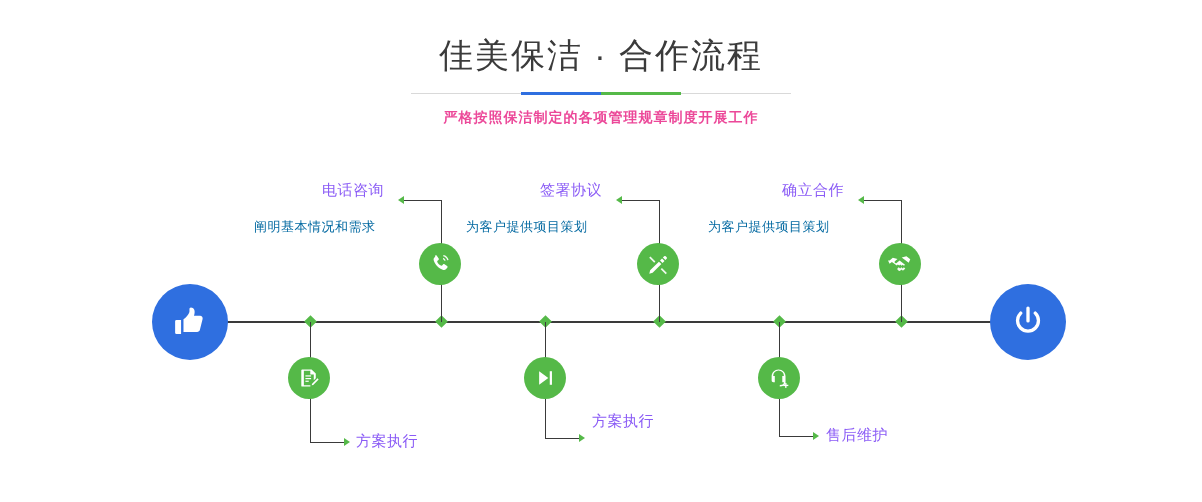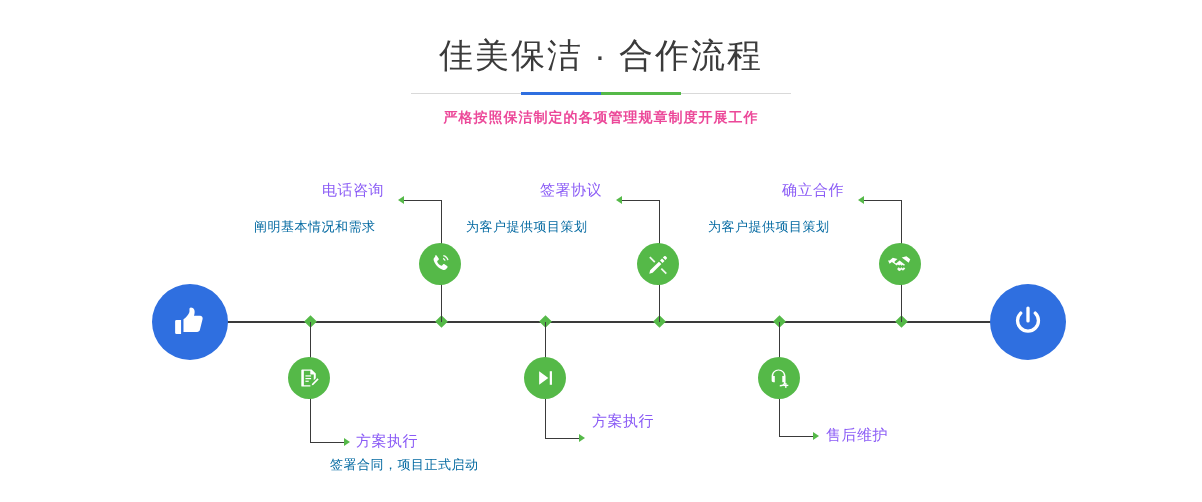--- a/index.html
+++ b/index.html
@@ -220,21 +220,20 @@
       <svg width="22" height="22" viewBox="0 0 24 24" fill="#ffffff">
         <path d="M4.6 2.6h10.2l4.6 4.6v5.1l-2.2 2.2V8.2h-3.8V4H6.4v16h7.1v1.4H4.6a1 1 0 0 1-1-1V3.6a1 1 0 0 1 1-1z"></path>
         <rect x="8.1" y="9.1" width="6.2" height="1.3"></rect>
         <rect x="8.1" y="12" width="6.2" height="1.3"></rect>
         <rect x="8.1" y="14.9" width="3.6" height="1.3"></rect>
         <path d="M21.3 12.4l1.2 1.2-5.9 5.9-1.7.5.5-1.7 5.9-5.9z"></path>
       </svg>
     </span>
   </div>
   <div class="step-label" style="left:356px; top:432px;">方案执行</div>
-  <div class="step-desc" style="left:330px; top:456px;">签署合同，项目正式启动</div>
 
   <div class="stem-v" style="left:659px; top:200px; height:122px;"></div>
   <div class="stem-h" style="left:622px; top:200px; width:38px;"></div>
   <div class="arrow left" style="left:616px; top:196px;"></div>
   <div class="badge" style="left:637px; top:243px;">
     <span>
       <svg width="23" height="23" viewBox="0 0 24 24" fill="#ffffff">
         <path d="M3.3 18.1l9.1-9.1 2.6 2.6-9.1 9.1-3.5 1 .9-3.6z"></path>
         <path d="M13.6 7.8l2.1-2.1 2.6 2.6-2.1 2.1-2.6-2.6z"></path>
         <path d="M16.6 4.8l1.3-1.3a1.2 1.2 0 0 1 1.7 0l.9.9a1.2 1.2 0 0 1 0 1.7l-1.3 1.3-2.6-2.6z"></path>

